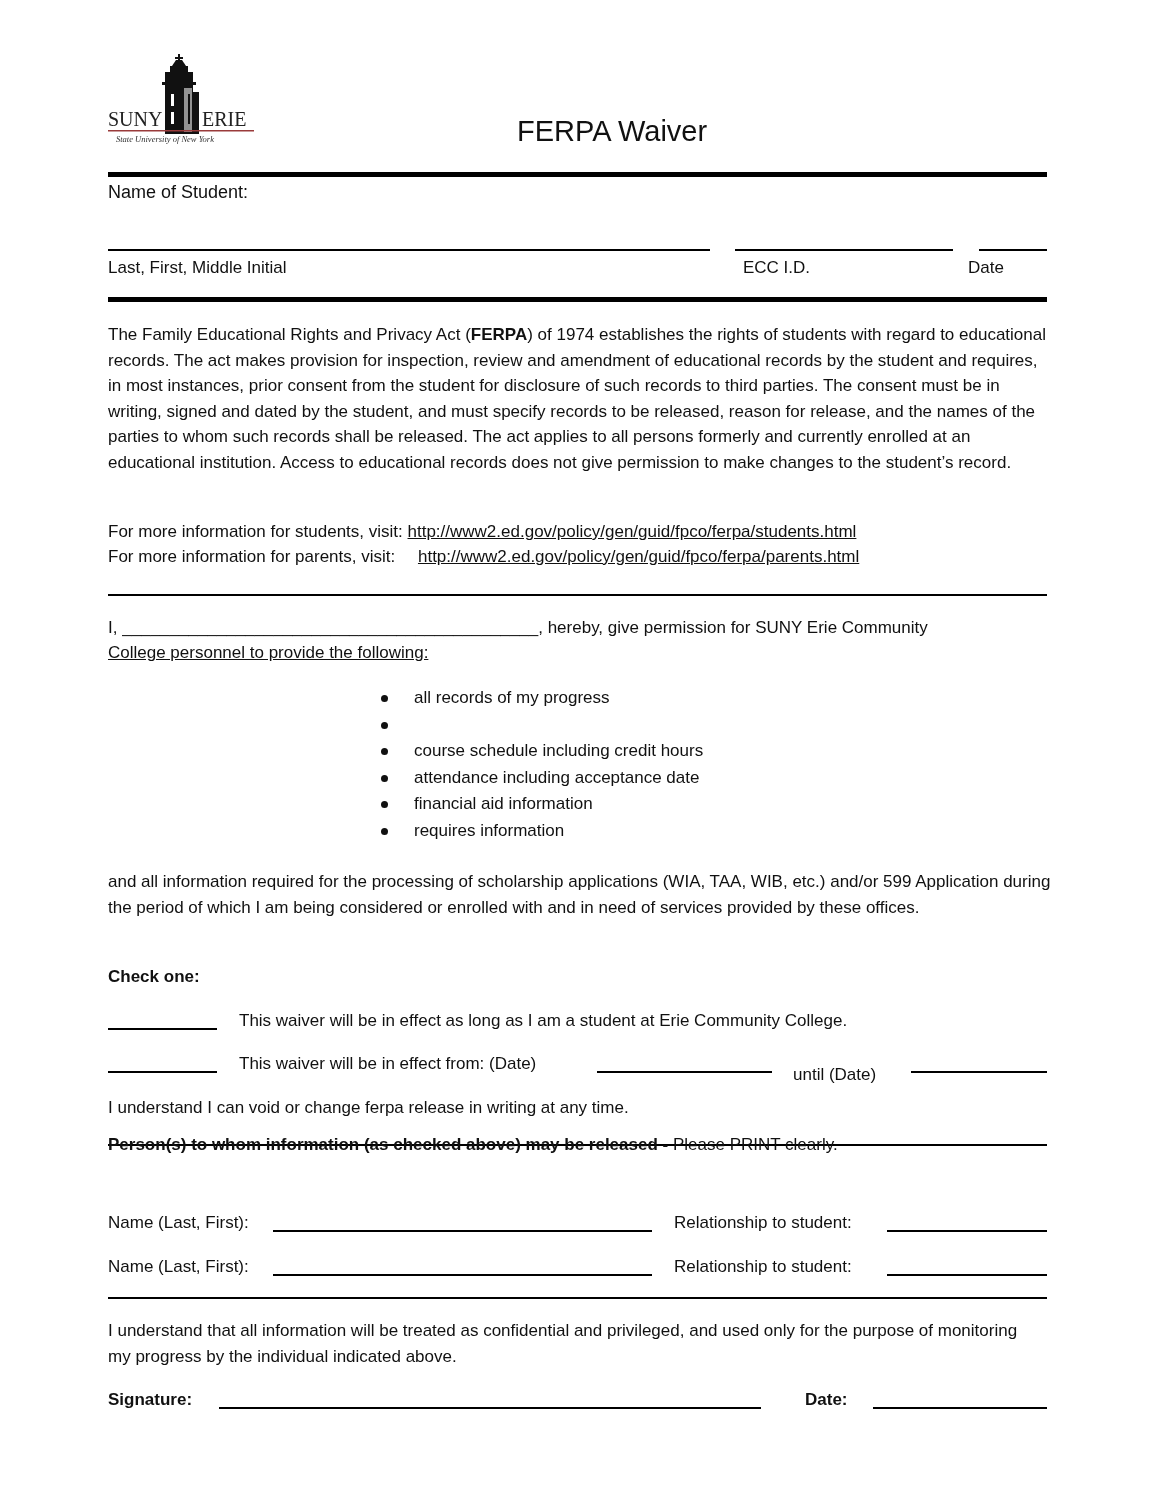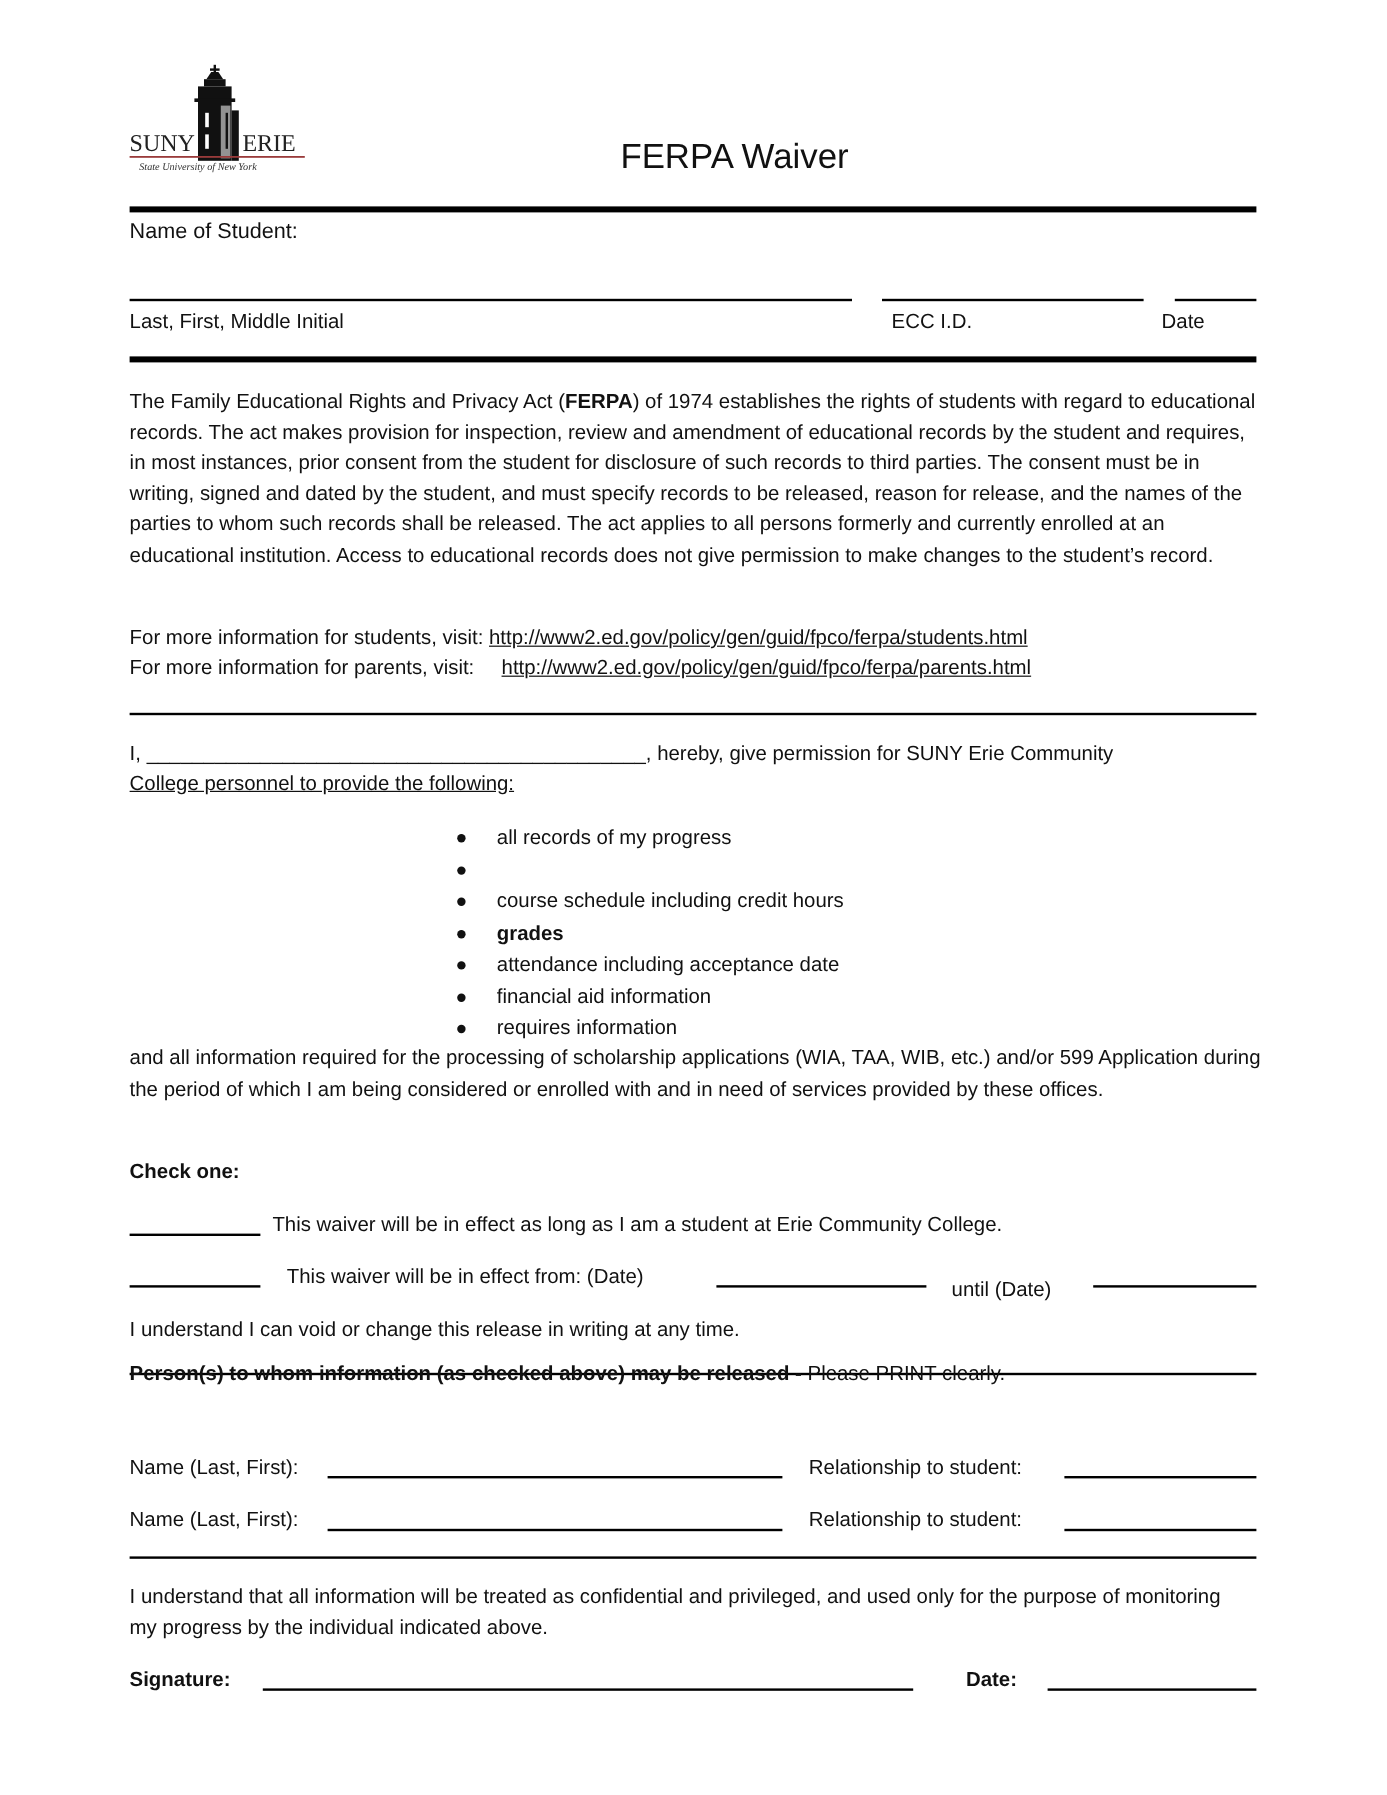--- a/index.html
+++ b/index.html
@@ -74,40 +74,39 @@
 
 <div class="txt" style="left:108px; top:615px;">
   <span>I,</span> <span>____________________________________________</span><span>, hereby, give permission for SUNY Erie Community</span>
 </div>
 <div class="txt" style="left:108px; top:640px;text-decoration:underline;">College personnel to provide the following:</div>
 
 <ul class="bul">
   <li><span class="dot"></span><span>all records of my progress</span></li>
   <li><span class="dot"></span></li>
   <li><span class="dot"></span><span>course schedule including credit hours</span></li>
-  <li><span class="dot"></span><span class="bold">grades</span></li>
   <li><span class="dot"></span><span>attendance including acceptance date</span></li>
   <li><span class="dot"></span><span>financial aid information</span></li>
   <li><span class="dot"></span><span>requires information</span></li>
 </ul>
 
 <div class="para" style="top:869px;">and all information required for the processing of scholarship applications (WIA, TAA, WIB, etc.) and/or 599 Application during the period of which I am being considered or enrolled with and in need of services provided by these offices.</div>
 
 <div class="txt bold" style="left:108px; top:964px;">Check one:</div>
 
 <div class="line" style="left:108px; top:1028px; width:109px;"></div>
-<div class="txt" style="left:227px; top:1008px;">This waiver will be in effect as long as I am a student at Erie Community College.</div>
+<div class="txt" style="left:239px; top:1008px;">This waiver will be in effect as long as I am a student at Erie Community College.</div>
 
 <div class="line" style="left:108px; top:1071px; width:109px;"></div>
 <div class="txt" style="left:239px; top:1051px;">This waiver will be in effect from: (Date)</div>
 <div class="line" style="left:597px; top:1071px; width:175px;"></div>
 <div class="txt" style="left:793px; top:1051px;margin-top:11px;">until (Date)</div>
 <div class="line" style="left:911px; top:1071px; width:136px;"></div>
 
-<div class="txt" style="left:108px; top:1095px;">I understand I can void or change this release in writing at any time.</div>
+<div class="txt" style="left:108px; top:1095px;">I understand I can void or change ferpa release in writing at any time.</div>
 
 <div class="rule-thin" style="top:1144px;"></div>
 
 <div class="txt" style="left:108px; top:1132px;">
   <span class="bold">Person(s) to whom information (as checked above) may be released -</span><span> Please PRINT clearly.</span>
 </div>
 
 <div class="txt" style="left:108px; top:1210px;">Name (Last, First):</div>
 <div class="line" style="left:273px; top:1230px; width:379px;"></div>
 <div class="txt" style="left:674px; top:1210px;">Relationship to student:</div>

